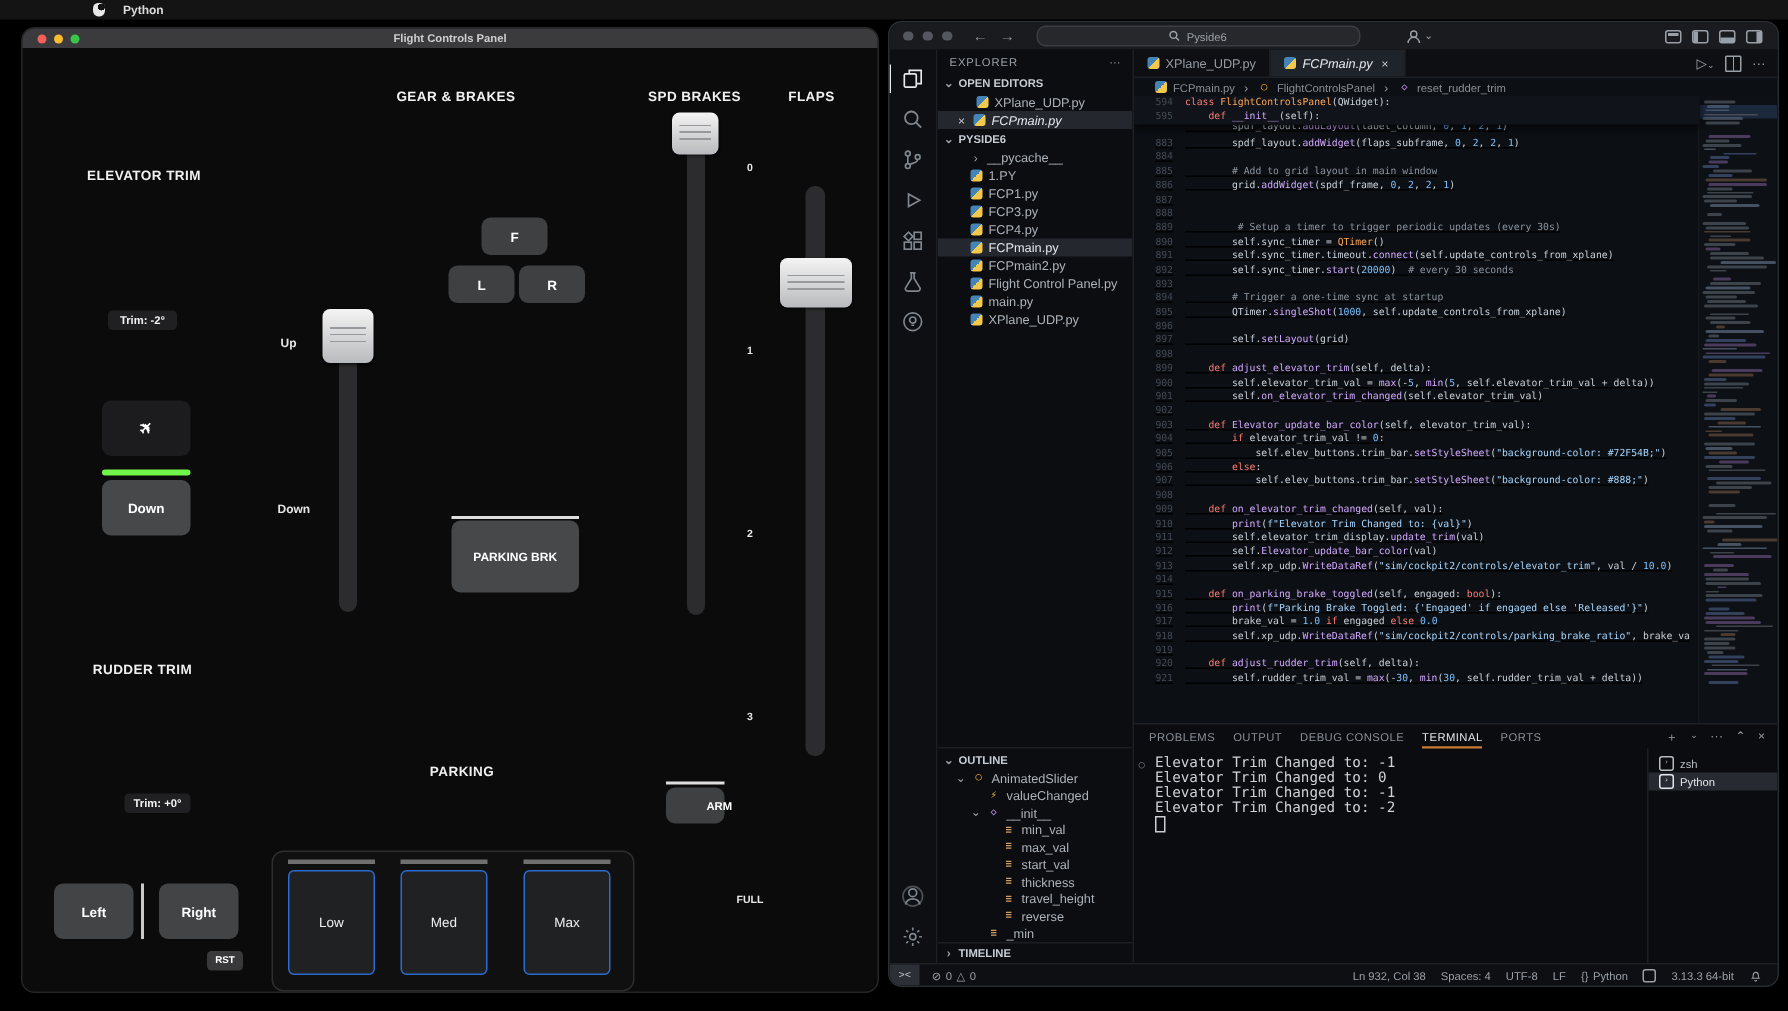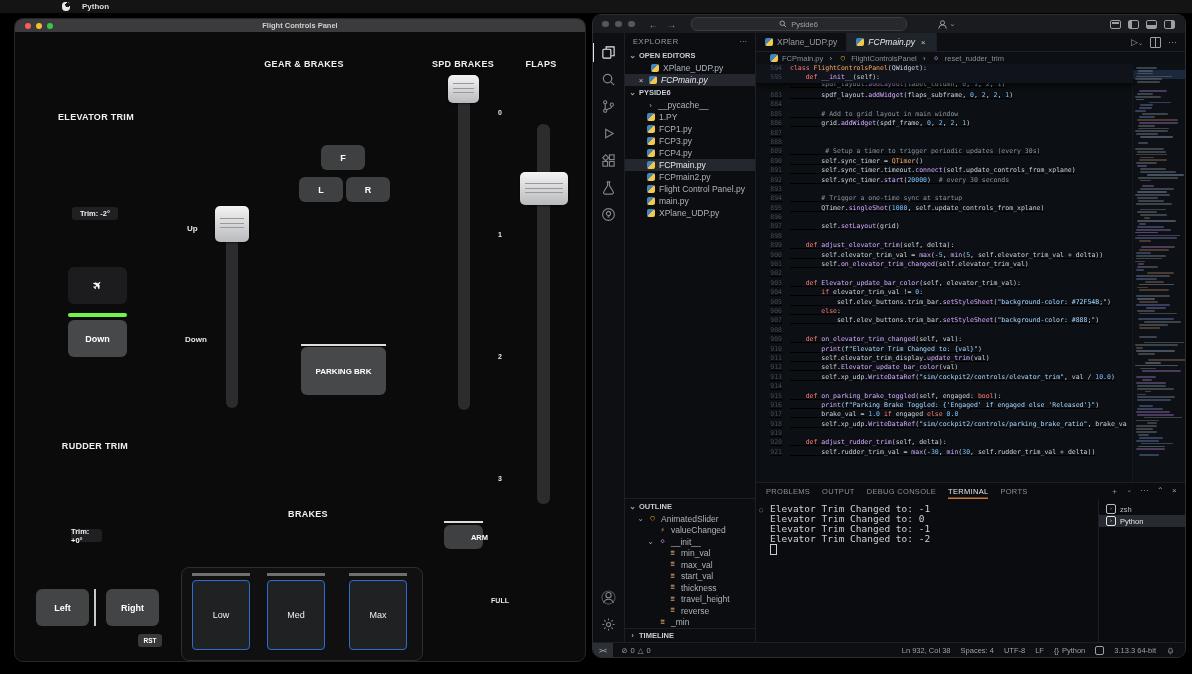--- a/index.html
+++ b/index.html
@@ -119,21 +119,21 @@
       <span class="tl g"></span>
       <span class="fcp-title">Flight Controls Panel</span>
     </div>
     <div class="fcp-body">
 
       <span class="seclab" style="left:229px;top:27px;width:120px;">GEAR &amp; BRAKES</span>
       <span class="seclab" style="left:398px;top:27px;width:100px;">SPD BRAKES</span>
       <span class="seclab" style="left:476px;top:27px;width:100px;">FLAPS</span>
       <span class="seclab" style="left:31px;top:80px;width:100px;">ELEVATOR TRIM</span>
       <span class="seclab" style="left:30px;top:409px;width:100px;">RUDDER TRIM</span>
-      <span class="seclab" style="left:243px;top:477px;width:100px;">BRAKES</span>
+      <span class="seclab" style="left:243px;top:477px;width:100px;">PARKING</span>
 
       <span class="pill" style="left:57px;top:175px;width:46px;height:13px;">Trim: -2°</span>
       <div class="fbtn" style="left:53px;top:235px;width:59px;height:37px;background:#1c1c1e;">
         <span style="font-size:11px;transform:rotate(-45deg);">✈</span>
       </div>
       <div class="wline" id="trim-bar" style="left: 53px; top: 281px; width: 59px; height: 4px; border-radius: 2px; background: rgb(114, 245, 75);"></div>
       <div class="fbtn" style="left:53px;top:288px;width:59px;height:37px;">Down</div>
 
       <span class="smlab" style="left:172px;top:192px;">Up</span>
       <span class="smlab" style="left:170px;top:303px;">Down</span>
@@ -142,21 +142,21 @@
           <span class="gr"></span>
         </div>
 
       <div class="fbtn" style="left:306px;top:113px;width:44px;height:25px;background:#3f4042;">F</div>
       <div class="fbtn" style="left:284px;top:145px;width:44px;height:25px;background:#3f4042;">L</div>
       <div class="fbtn" style="left:331px;top:145px;width:44px;height:25px;background:#3f4042;">R</div>
 
       <div class="wline" style="left:286px;top:312px;width:85px;height:2px;"></div>
       <div class="fbtn" style="left:286px;top:315px;width:85px;height:48px;font-size:8px;">PARKING BRK</div>
 
-      <span class="pill" style="left:56px;top:497px;width:31px;height:13px;">Trim: +0°</span>
+      <span class="pill" style="left:68px;top:497px;width:44px;height:13px;">Trim: +0°</span>
       <div class="fbtn" style="left:21px;top:557px;width:53px;height:37px;background:#434446;">Left</div>
       <div class="wline" style="left:79px;top:557px;width:2px;height:37px;background:#c9c9c9;"></div>
       <div class="fbtn" style="left:91px;top:557px;width:53px;height:37px;background:#434446;">Right</div>
       <div class="fbtn" style="left:123px;top:602px;width:24px;height:13px;font-size:6.5px;background:#39393b;border-radius:3px;">RST</div>
 
       <div class="brkgroup">
         <span class="brkline" style="left:10px;"></span>
         <span class="brkline" style="left:85px;"></span>
         <span class="brkline" style="left:167px;"></span>
         <div class="brkbtn" style="left:85px;">Med</div>

